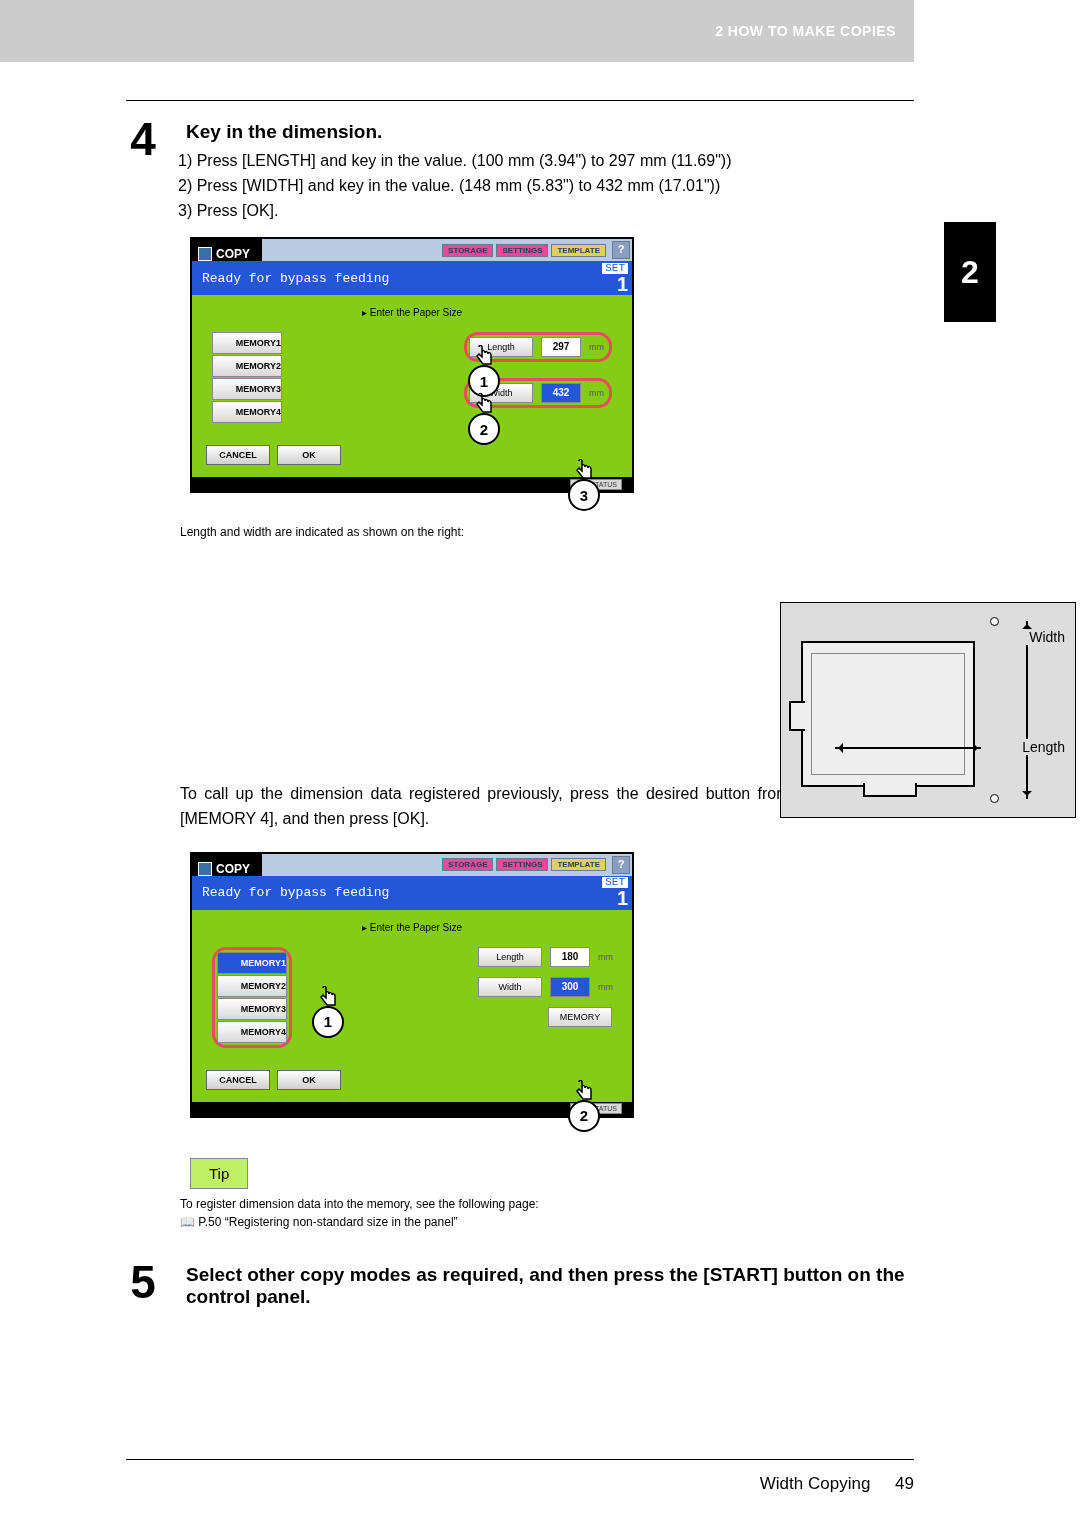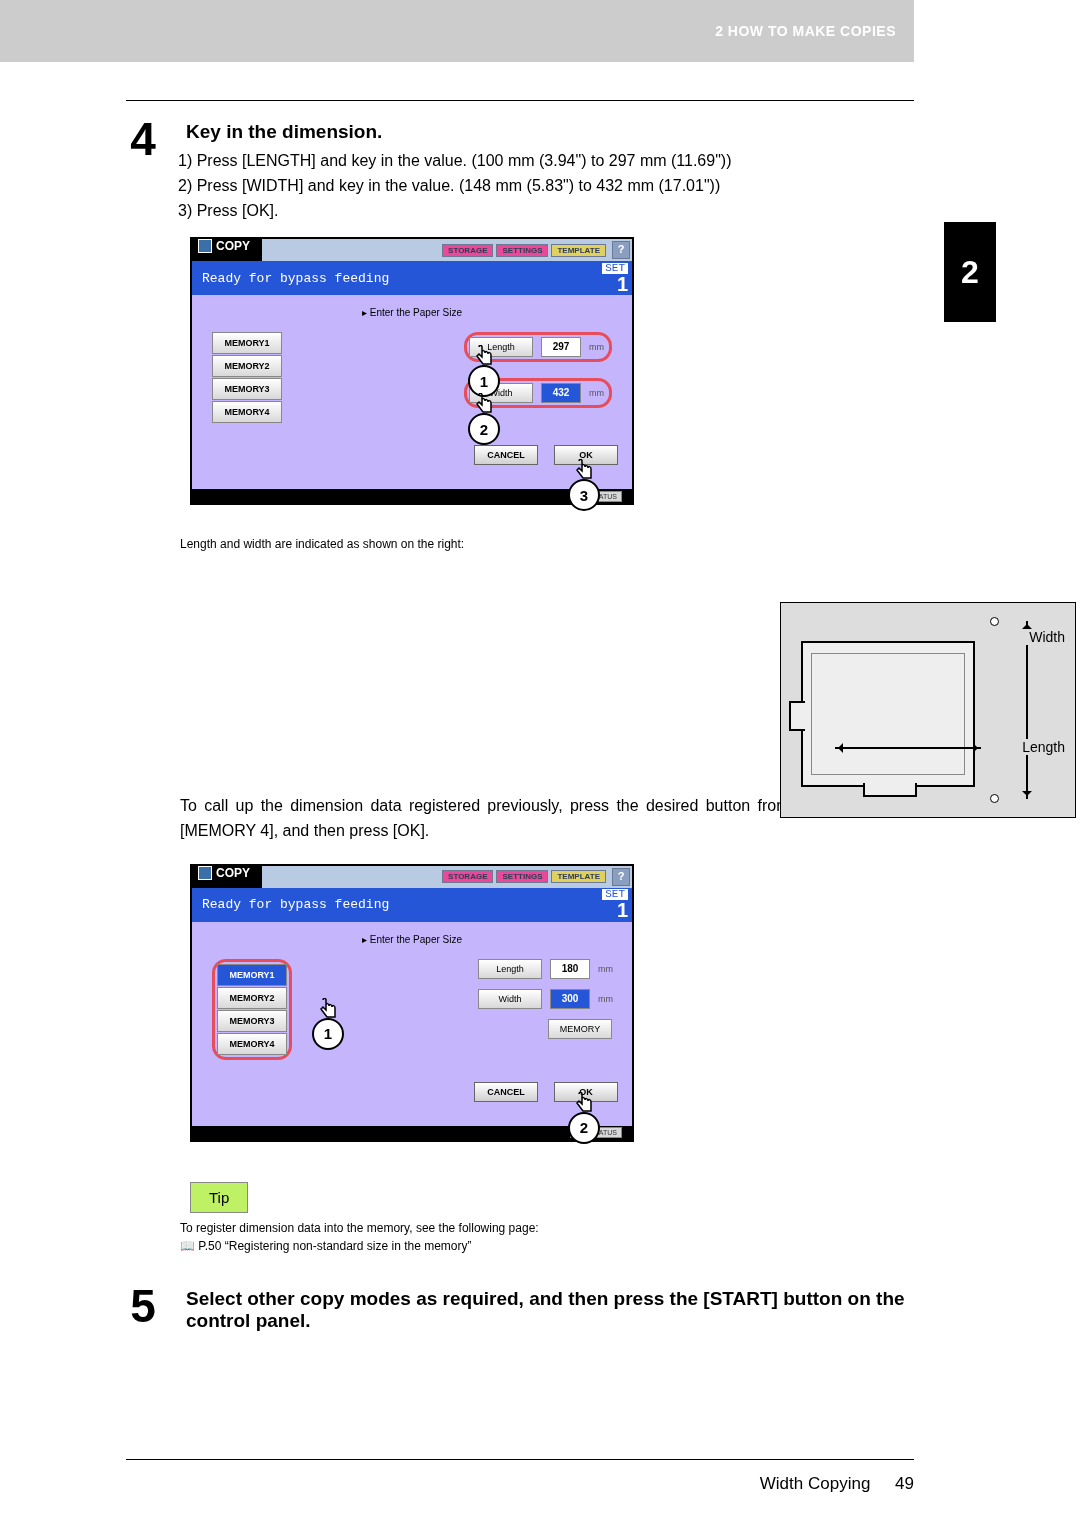--- a/index.html
+++ b/index.html
@@ -13,45 +13,45 @@
   .step{display:flex;align-items:flex-start;gap:18px;margin-bottom:10px}
   .step-num{font-size:46px;font-weight:bold;line-height:0.9;width:34px;text-align:center}
   .step-body{flex:1}
   .step-title{font-size:19px;font-weight:bold;margin:2px 8px 6px}
   .step-list{font-size:16px;line-height:1.55}
   .indent{margin-left:54px;font-size:12px;line-height:1.55}
   .indent-wide{margin-left:54px;font-size:16px;line-height:1.55;text-align:justify}
   
   .panel{width:440px;margin:14px 0 30px 64px;border:2px solid #000;background:#000;font-size:11px}
   .panel-top{background:#b8cbe3;display:flex;align-items:center;height:22px}
-  .panel-copy{background:#000;color:#fff;font-weight:bold;font-size:12px;padding:0 12px 0 6px;height:100%;display:flex;align-items:flex-start;gap:4px}
+  .panel-copy{background:#000;color:#fff;font-weight:bold;font-size:12px;padding:0 12px 0 6px;height:100%;display:flex;align-items:flex-end;gap:4px}
   .panel-copy-icon{width:12px;height:12px;background:#3a6fa8;border:1px solid #fff;display:inline-block}
   .tabs{margin-left:auto;display:flex;gap:3px;padding-right:2px;height:16px;align-items:center}
   .tab{background:#ec4899;border:1px solid #6b7a92;font-size:8px;font-weight:bold;padding:1px 5px;color:#2d3d56}
   .tab.tmpl{background:#e0d060}
   .helpbtn{width:16px;height:16px;background:#8a9ec0;border:1px solid #6b7a92;color:#fff;font-weight:bold;text-align:center;line-height:14px;margin-left:3px;font-size:11px}
   .status{background:#2656d8;color:#fff;height:34px;display:flex;align-items:center;justify-content:space-between;padding:0 4px 0 10px;font-family:'Courier New',monospace;font-size:13px}
   .status-right{display:flex;flex-direction:column;align-items:flex-end;font-size:8px;line-height:1}
   .status-right .set{background:#fff;color:#2656d8;font-size:11px;padding:0 3px}
   .status-right .one{font-size:20px;font-weight:bold;font-family:Arial}
-  .body-area{background:#c4b5fd;padding:8px 0 18px}
+  .body-area{background:#84cc16;padding:8px 0 6px}
   .enter-lbl{text-align:center;font-size:10px;padding:4px 0 14px}
   .panel-main{display:flex;padding:0 20px 14px}
   .mem-col{display:flex;flex-direction:column;gap:1px}
-  .mem-btn{width:68px;height:20px;border:1px solid #888;background:linear-gradient(#fff,#d8d8d8);font-size:9px;font-weight:bold;text-align:center;line-height:20px}
+  .mem-btn{width:68px;height:20px;border:1px solid #888;background:linear-gradient(#fff,#d8d8d8);font-size:9px;font-weight:bold;text-align:right;line-height:20px}
   .mem-btn.sel{background:#2656d8;color:#fff}
   .mem-box{border:3px solid #e84d5b;border-radius:14px;padding:2px}
   .dim-col{margin-left:auto;display:flex;flex-direction:column;gap:16px;align-items:flex-end}
   .dim-row{display:flex;align-items:center;gap:8px}
   .dim-btn{width:62px;height:18px;border:1px solid #888;background:linear-gradient(#fff,#d8d8d8);font-size:9px;text-align:center;line-height:18px}
   .dim-val{width:38px;height:18px;border:1px solid #888;background:#fff;text-align:center;font-size:10px;font-weight:bold;line-height:18px}
   .dim-val.sel{background:#2656d8;color:#fff}
   .mm{font-size:9px;color:#555;width:14px}
   .dim-box{border:3px solid #e84d5b;border-radius:14px;padding:2px 6px 2px 2px}
-  .btm{display:flex;justify-content:flex-end;gap:16px;padding:8px 14px 6px;border-top:0 solid #bbb}
+  .btm{display:flex;gap:7px;padding:8px 14px 6px;border-top:0 solid #bbb}
   .btm-btn{width:62px;height:18px;border:1px solid #666;background:linear-gradient(#fff,#d0d0d0);font-size:9px;font-weight:bold;text-align:center;line-height:18px}
   .jobbar{background:#000;color:#aaa;font-size:8px;height:14px;display:flex;align-items:center;justify-content:flex-end;padding-right:10px}
   .jobstatus{background:#d8d8d8;color:#333;font-size:7px;padding:1px 4px;border:1px solid #888}
   .callout{position:absolute;width:28px;height:28px;border:2px solid #000;border-radius:50%;background:#fff;display:flex;align-items:center;justify-content:center;font-weight:bold;font-size:15px}
   .callout svg{position:absolute;top:-22px;left:3px}
   
   .diagram{position:absolute;left:780px;top:602px;width:296px;height:216px;border:1px solid #000;background:#ddd;box-sizing:border-box}
   .tray-body{position:absolute;left:20px;top:38px;width:170px;height:142px;border:2px solid #000;background:#eee}
   .tray-inner{position:absolute;left:8px;top:10px;right:8px;bottom:10px;border:1px solid #888}
   .tray-hook{position:absolute;left:-14px;top:58px;width:14px;height:26px;border:2px solid #000;border-right:none;background:#eee}
@@ -245,21 +245,21 @@
       <div class="callout" style="left:376px;top:246px">
         <svg width="22" height="22" viewBox="0 0 22 22">
             <path d="M9 2v10l-3-3-2 2 6 8h8v-9c0-3-3-3-3-1 0-3-3-3-3-1 0-3-3-3-3-1V2c0-2-3-2-3 0" fill="#fff" stroke="#000" stroke-width="1.5"></path>
           </svg>
         <span>2</span>
       </div>
     </div>
 
     <div class="tip">Tip</div>
     <div class="indent">To register dimension data into the memory, see the following page:</div>
-    <div class="indent">📖  P.50 “Registering non-standard size in the memory”</div>
+    <div class="indent">📖  P.50 “Registering non-standard size in the panel”</div>
 
     <div style="height:30px"></div>
 
     
     <div class="step">
       <div class="step-num">5</div>
       <div class="step-body">
         <div class="step-title">Select other copy modes as required, and then press the [START] button on the control panel.</div>
       </div>
     </div>

